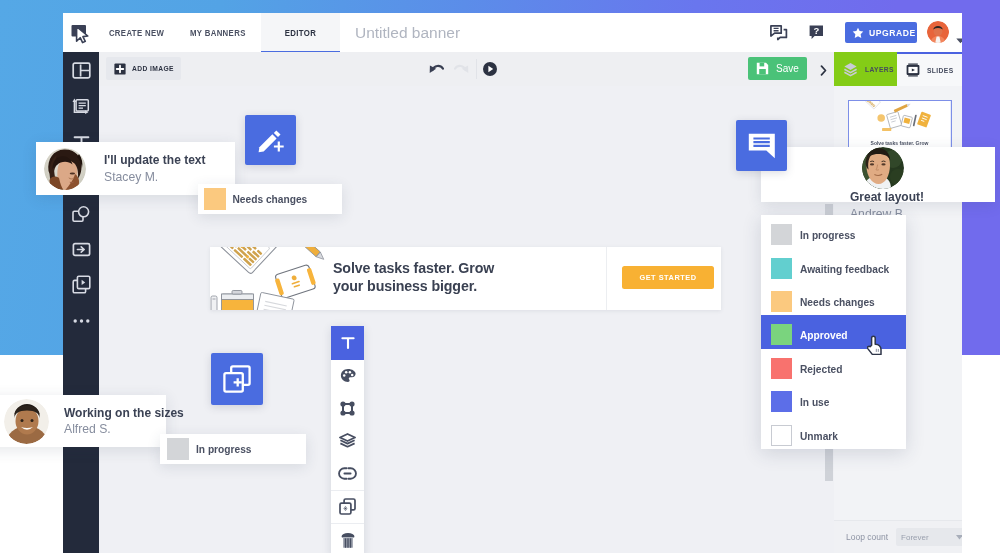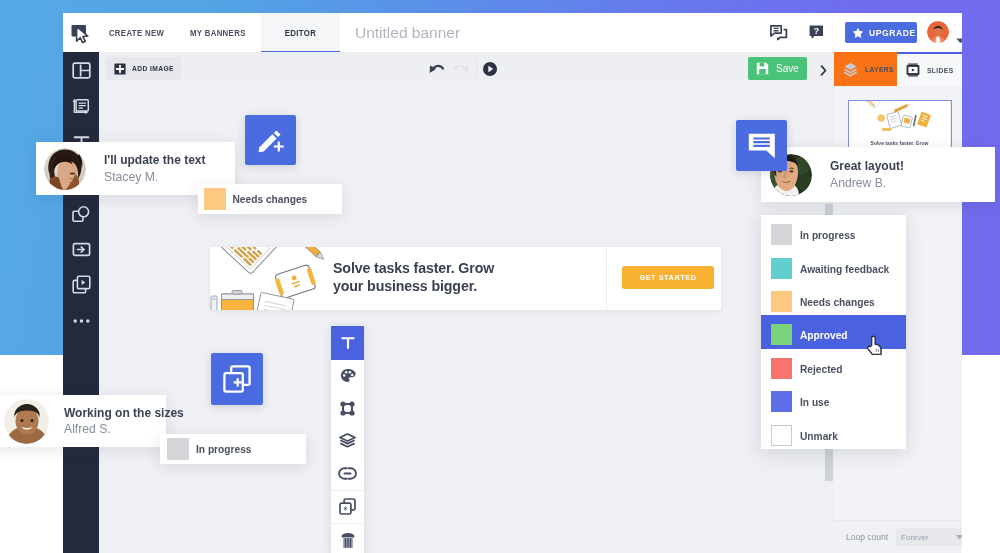--- a/index.html
+++ b/index.html
@@ -46,21 +46,21 @@
   .addimg span i{font-style:normal;display:inline-block;transform:scaleX(.86);transform-origin:left center;}
   .hbtn{position:absolute;top:11px;}
   .playbtn{position:absolute;left:384px;top:10px;width:14px;height:14px;}
   .savebtn{position:absolute;left:649px;top:5px;width:59px;height:23px;background:#4ac278;
            border-radius:2px;display:flex;align-items:center;justify-content:center;gap:7px;}
   .savebtn span{font-size:10px;color:#fff;}
   .chev{position:absolute;left:721px;top:10px;}
   .panelbtn{position:absolute;top:0;height:34px;display:flex;align-items:center;gap:7px;box-sizing:border-box;}
   .panelbtn span{font-size:7.8px;font-weight:bold;color:#454b5e;letter-spacing:.45px;white-space:nowrap;}
   .panelbtn span i{font-style:normal;display:inline-block;transform:scaleX(.86);transform-origin:left center;}
-  .panelbtn.inactive{background:#f97316;}
+  .panelbtn.inactive{background:#84cc16;}
   .panelbtn.active{background:#f7f8fa;border-top:2.4px solid #4a62e0;}
 
   
   .canvas{position:absolute;left:36px;top:73px;width:735px;height:467px;background:#eff0f4;}
   .rightpanel{position:absolute;left:771px;top:73px;width:128px;height:467px;background:#f2f3f6;}
 
   
   .artboard{position:absolute;left:111px;top:161px;width:511px;height:63px;background:#fff;
             box-shadow:0 1px 4px rgba(40,50,80,.09);}
   .ab-illus{position:absolute;left:0;top:0;width:125px;height:63px;overflow:hidden;}
@@ -495,21 +495,21 @@
       <div class="cmt-title">I'll update the text</div>
       <div class="cmt-name">Stacey M.</div>
     </div>
   </div>
 
   <div class="card statuscard" style="left:198px;top:184px;width:144px;height:30px;">
     <div class="sw" style="margin-left:5.5px;background:#fbc97f;"></div>
     <div class="lbl" style="margin-left:7px;">Needs changes</div>
   </div>
 
-  <div class="card cmtcard" style="left:761px;top:147px;width:234px;height:55px;">
+  <div class="card cmtcard" style="left:761px;top:147px;width:234px;height:55px;flex-direction:column;">
     <div class="cmt-avatar" style="margin-left:9px;">
       <svg width="42" height="42" viewBox="0 0 42 42">
         <defs>
             <clipPath id="c2">
               <circle cx="21" cy="21" r="21"></circle>
             </clipPath>
           </defs>
         <g clip-path="url(#c2)">
           <rect width="42" height="42" fill="#25381f"></rect>
           <path d="M0 0h18v42H0z" fill="#3c5230"></path>

